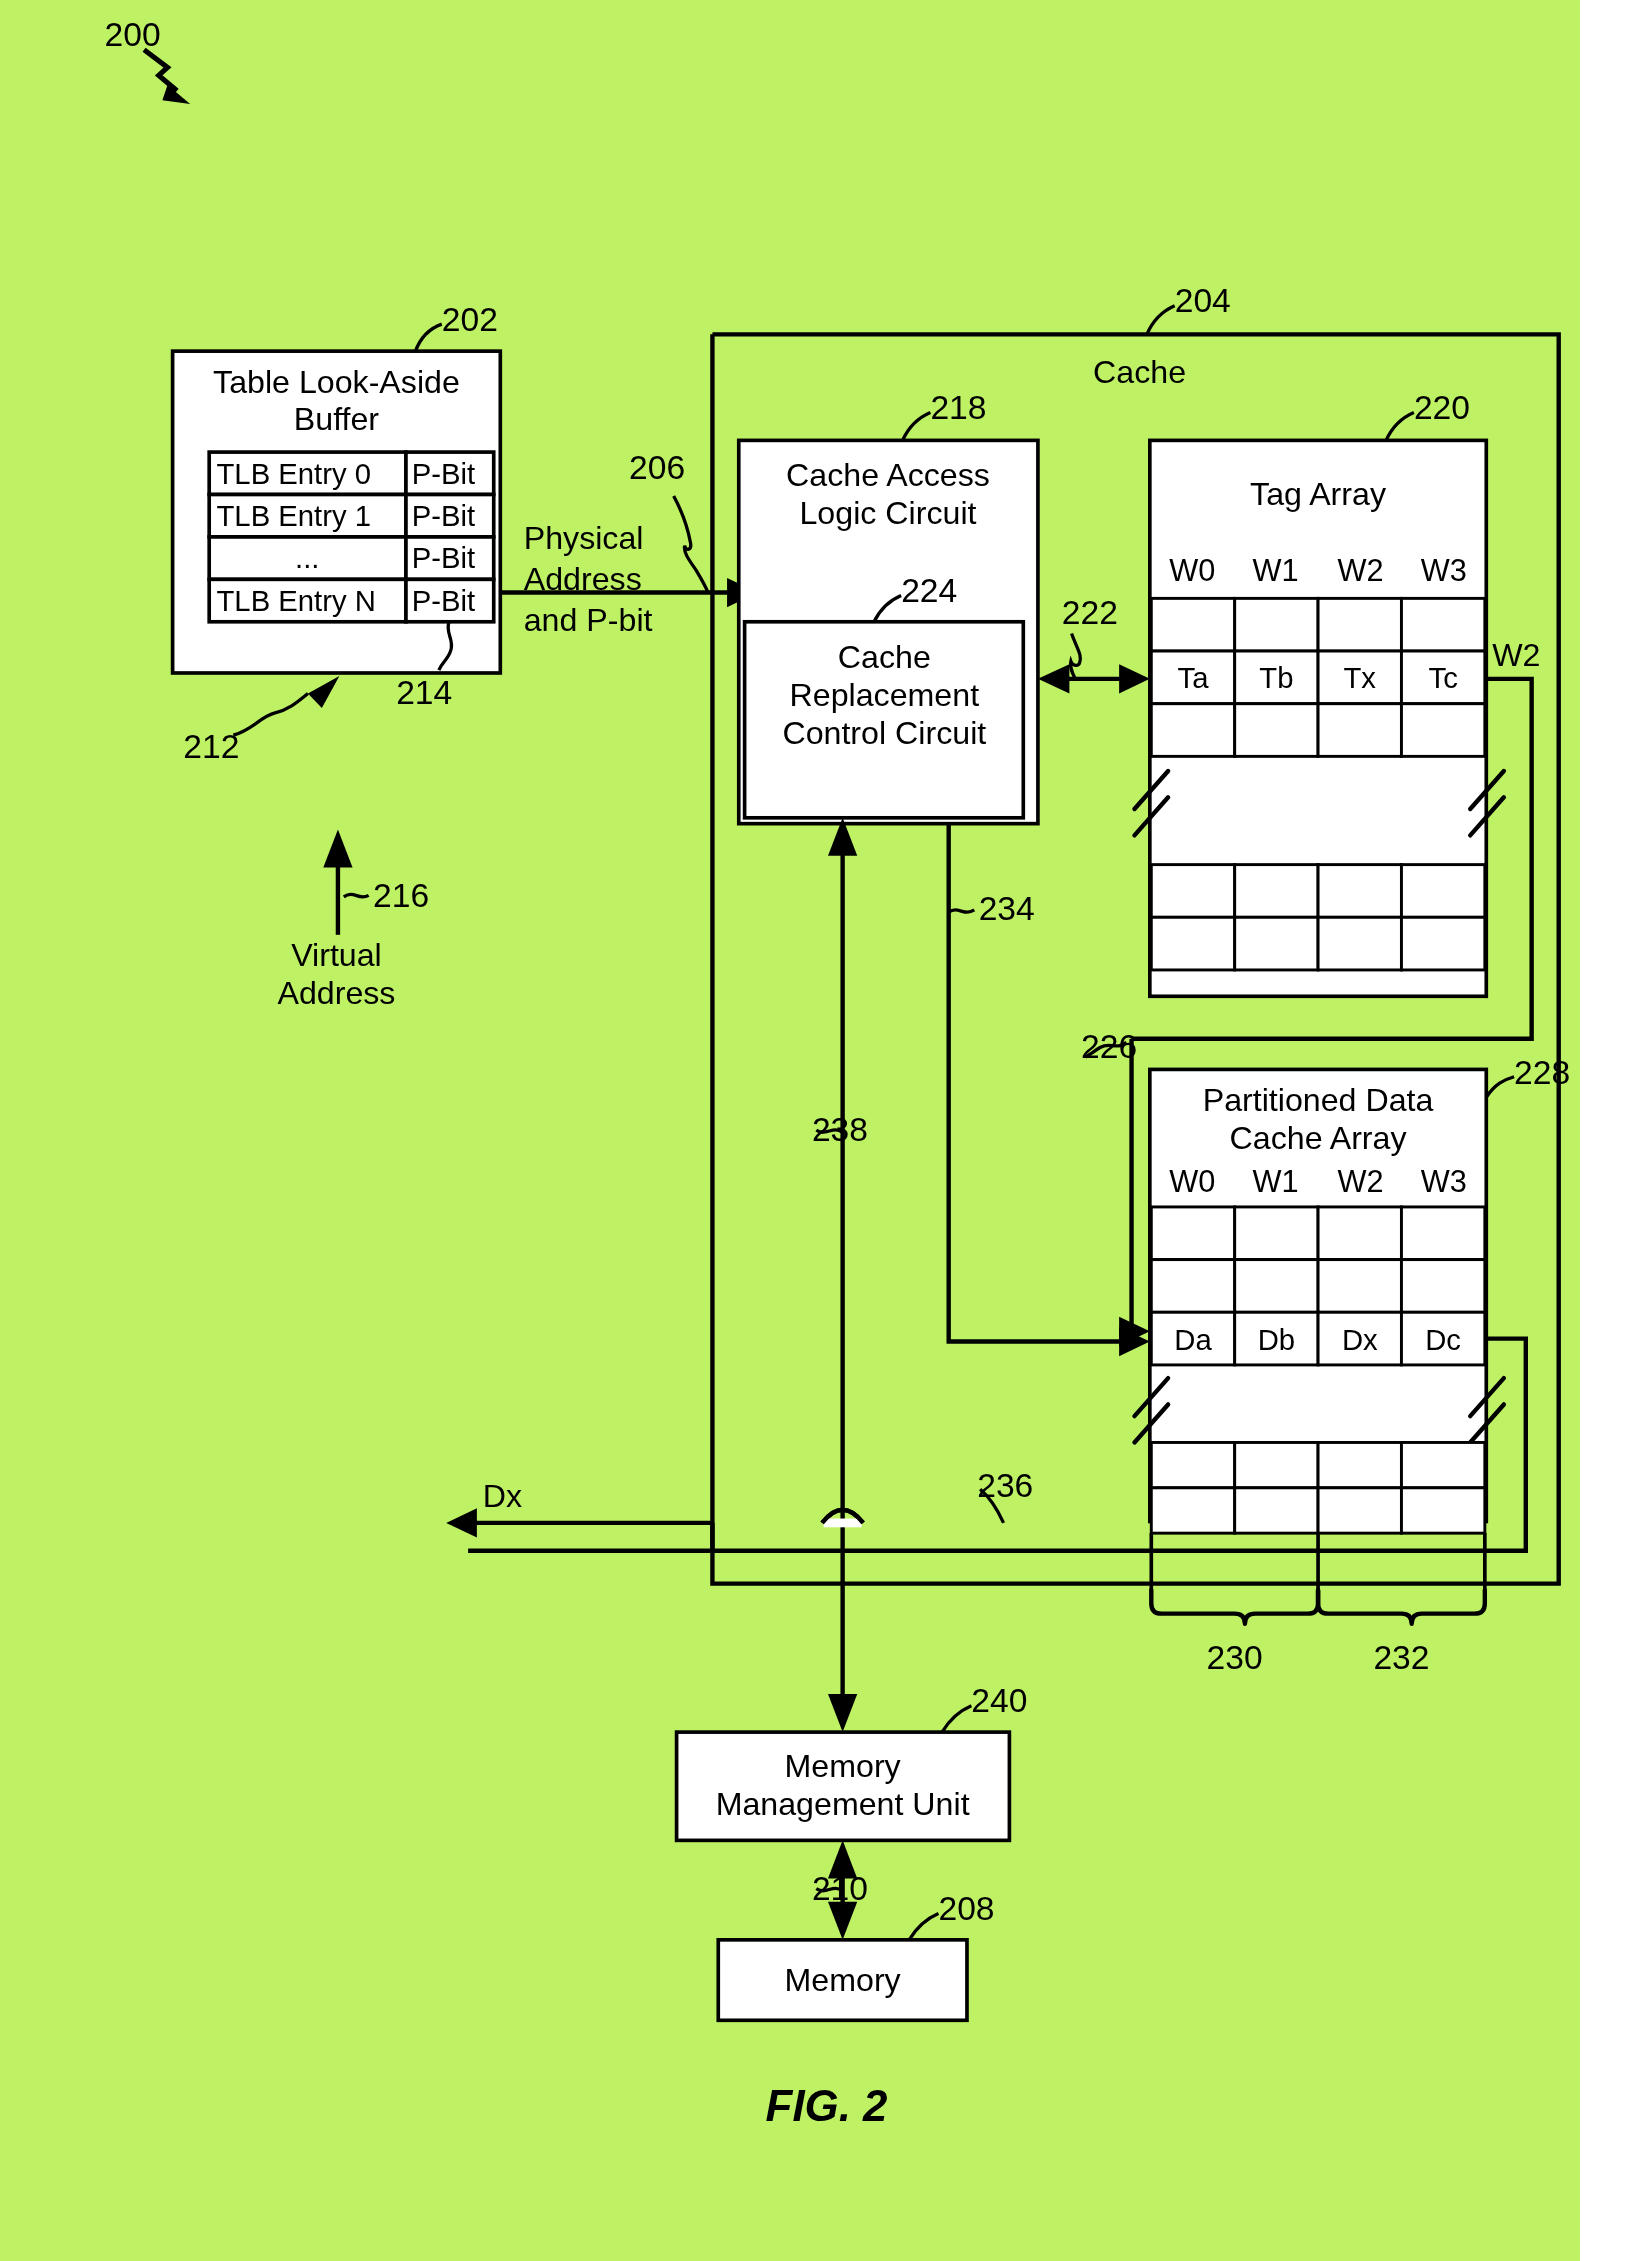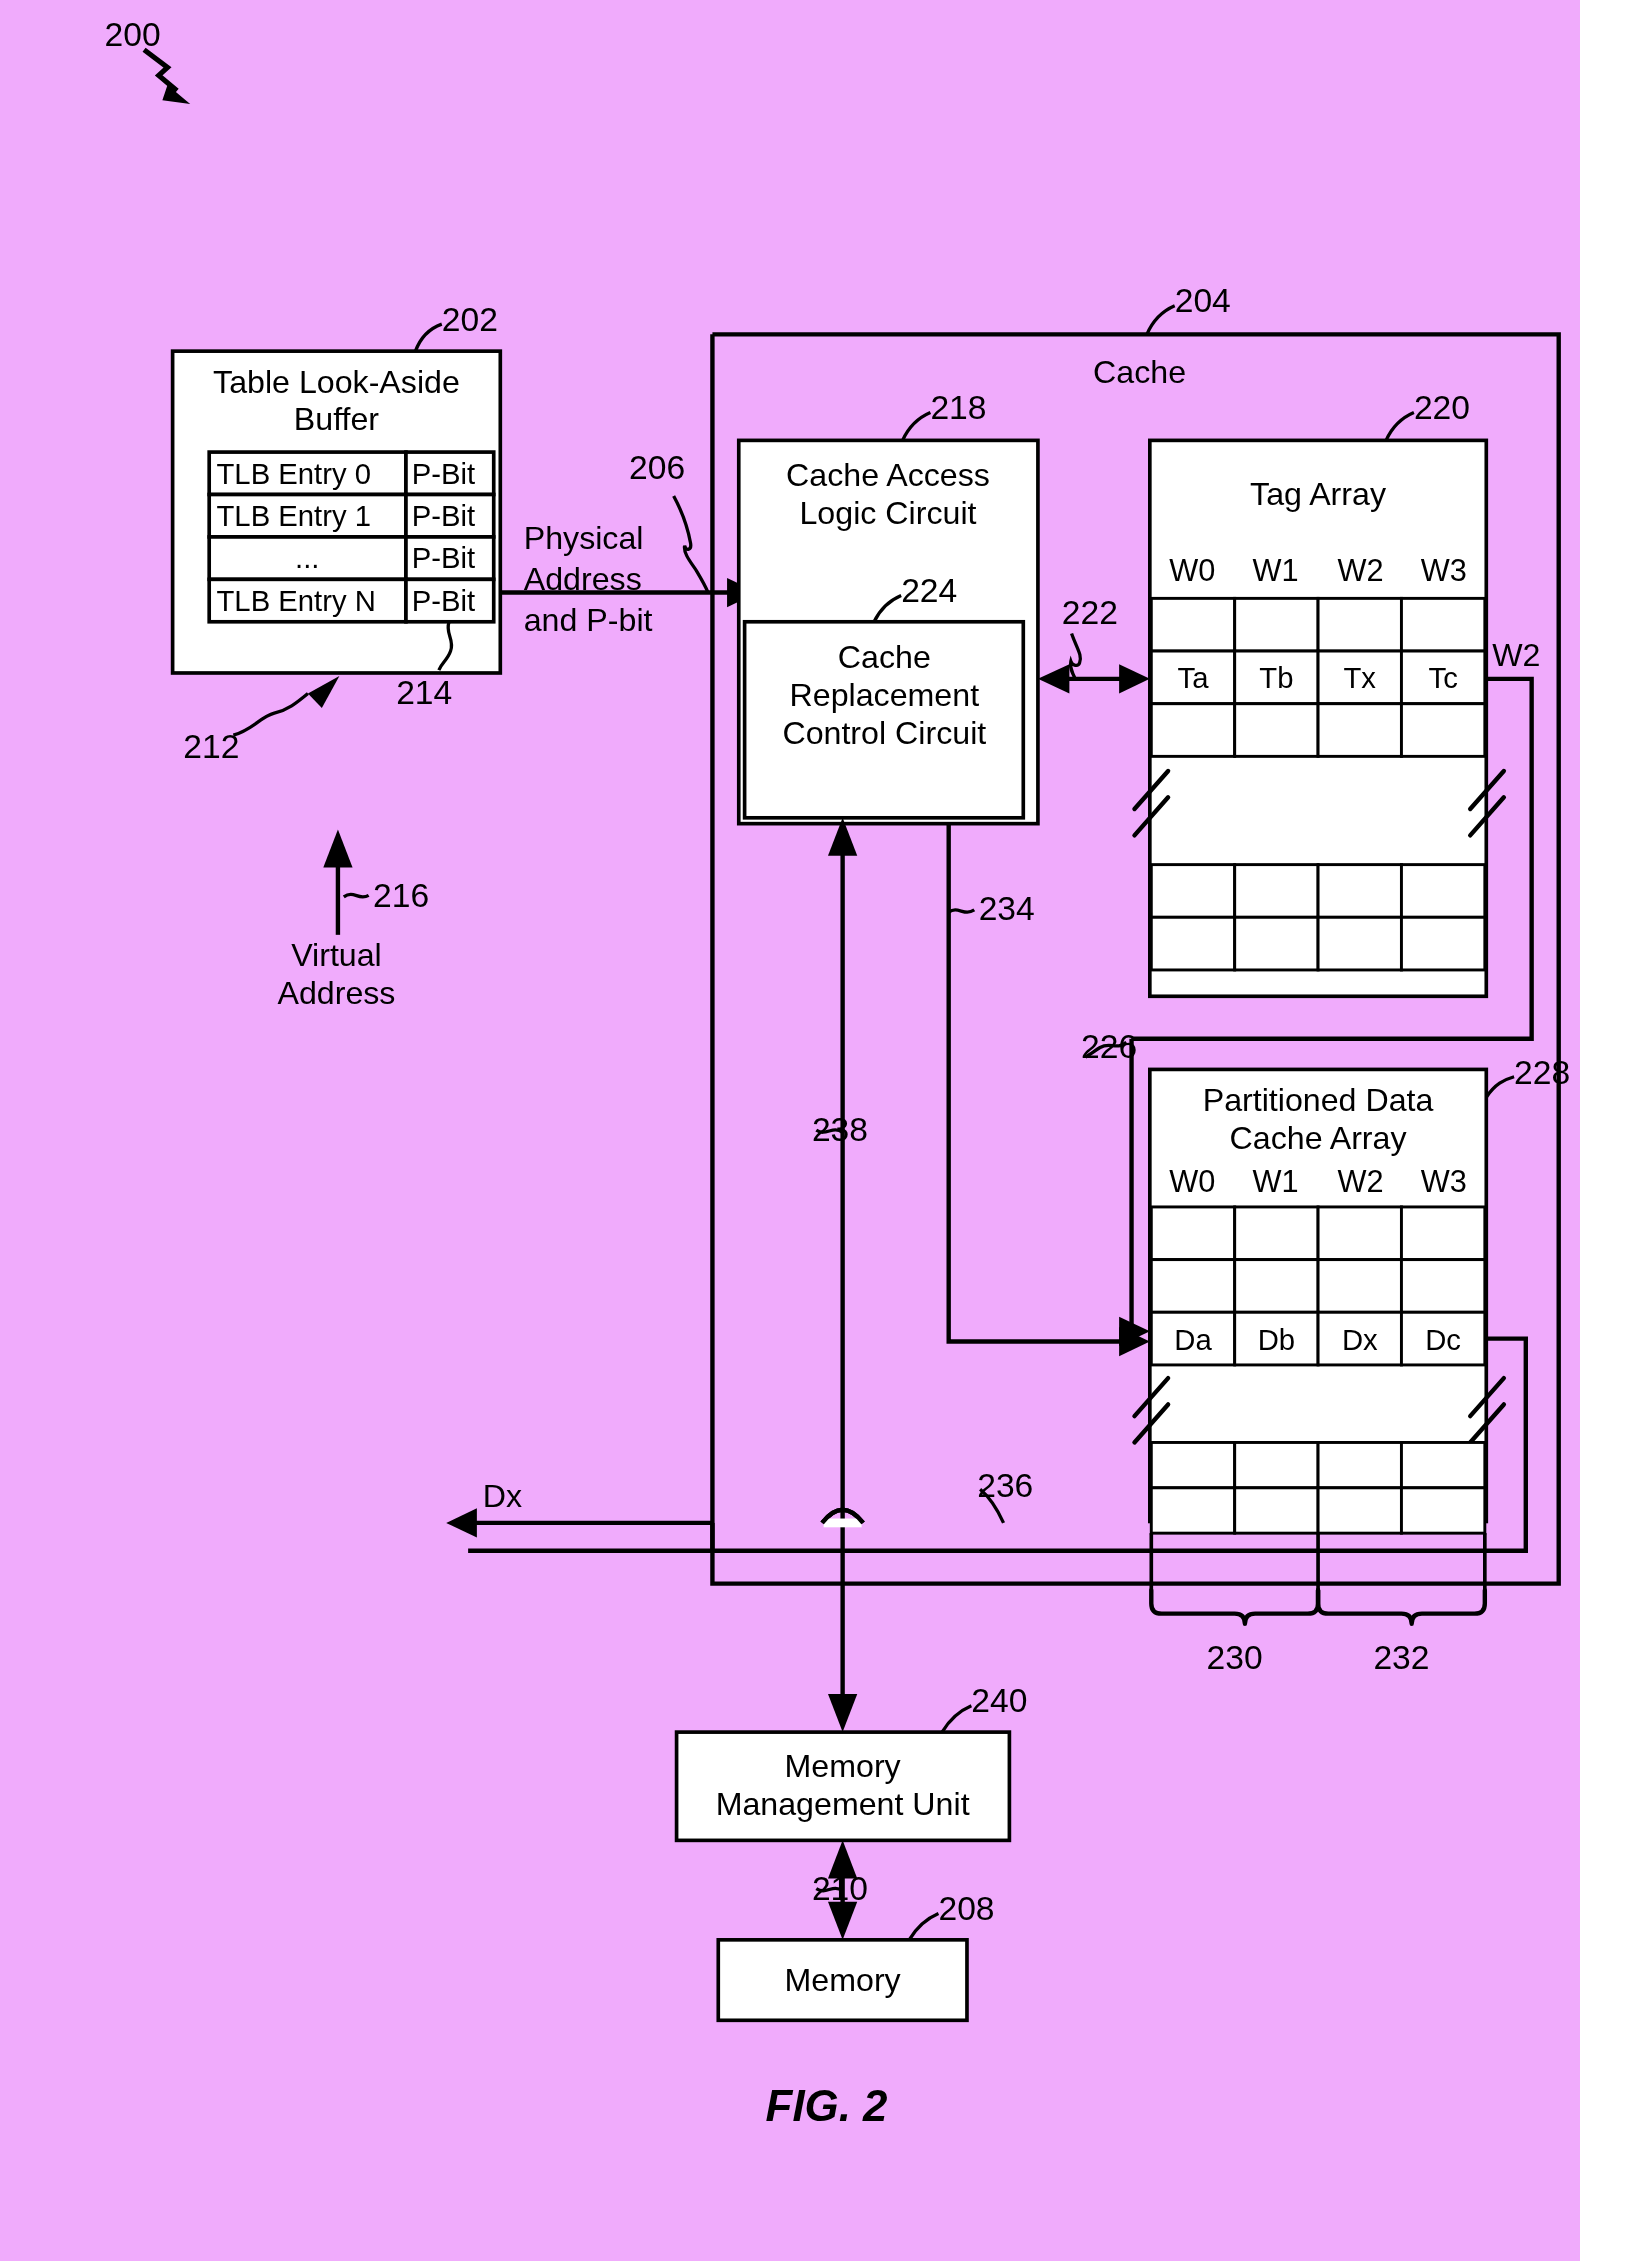--- a/index.html
+++ b/index.html
@@ -3,21 +3,21 @@
 <meta charset="utf-8">
 <title>FIG. 2 — Cache Block Diagram</title>
 <style>
   html,body{margin:0;padding:0;background:#ffffff;}
   body{
     width:1626px;height:2261px;
     font-family:"Liberation Sans", sans-serif;
     color:#000;
     overflow:hidden;
   }
-  #figure-root{position:relative;width:1580px;height:2261px;background:#f0abfc;}
+  #figure-root{position:relative;width:1580px;height:2261px;background:#bef264;}
   svg#diagram{position:absolute;left:0;top:0;width:1626px;height:2261px;}
   svg#diagram text{font-family:"Liberation Sans", sans-serif;fill:#000;}
   .box-stroke{fill:#ffffff;stroke:#000000;stroke-width:5;}
   .cell-stroke{fill:#ffffff;stroke:#000000;stroke-width:5;}
   .thin-cell{fill:#ffffff;stroke:#000000;stroke-width:4;}
   .wire{stroke:#000000;stroke-width:6;fill:none;}
   .wire-thin{stroke:#000000;stroke-width:5;fill:none;}
   .leader{stroke:#000000;stroke-width:4.5;fill:none;}
   .brk{stroke:#000000;stroke-width:6;fill:none;stroke-linecap:round;}
   .brace{stroke:#000000;stroke-width:6;fill:none;stroke-linecap:round;stroke-linejoin:round;}

